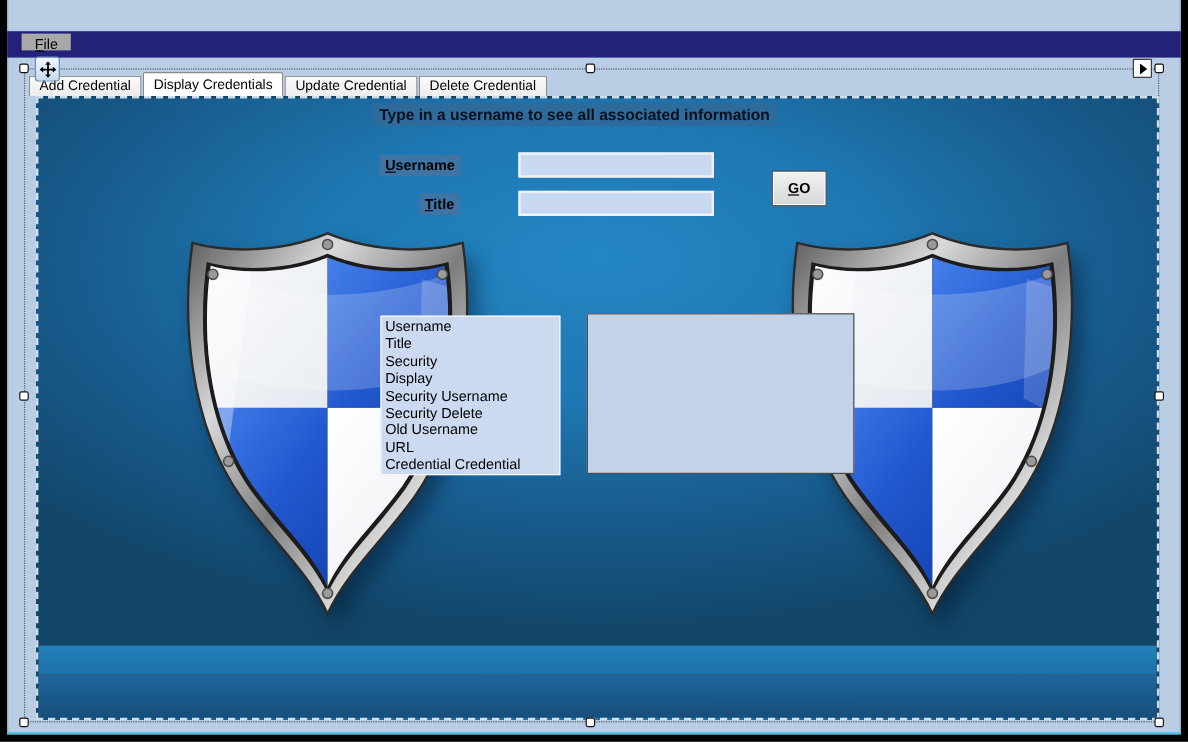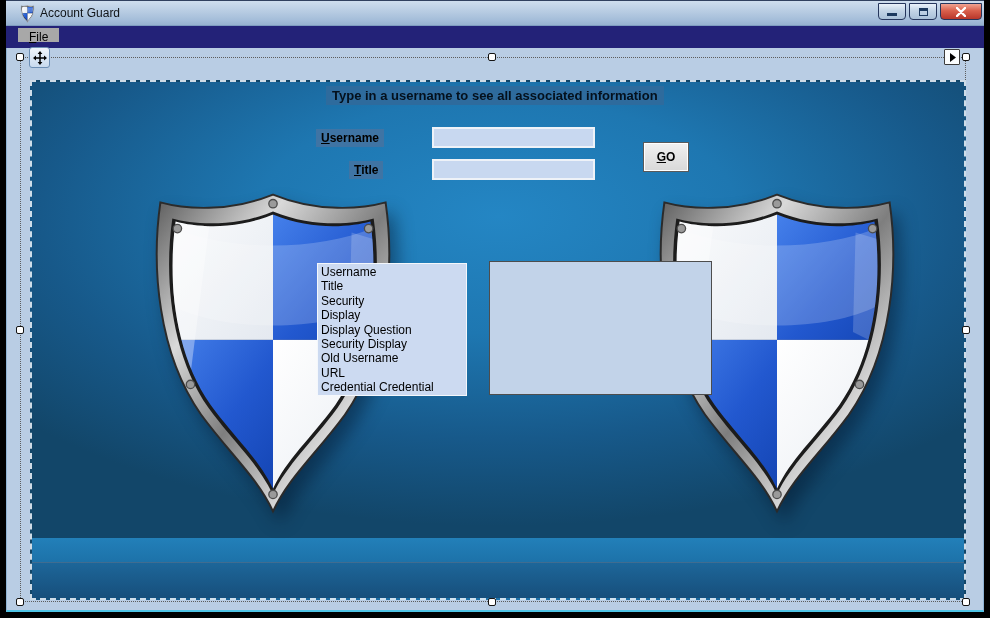--- a/index.html
+++ b/index.html
@@ -51,21 +51,21 @@
              background:
                radial-gradient(ellipse 68% 60% at 50% 26%, #2486c4 0%, #1e77b1 38%, #17598a 72%, #124669 100%);
              overflow:hidden; }
   .band-mid  { position:absolute; left:0; right:0; top:456px; height:24px;
                background:linear-gradient(#2486c2,#1e77b0); opacity:.9; }
   .band-dark { position:absolute; left:0; right:0; top:480px; height:40px;
                background:linear-gradient(#1d6699,#164c78); border-top:1px solid rgba(255,255,255,.18); }
 
   
   .heading { position:absolute; left:278px; top:4px; background:#2e6b9d; color:#04101c;
-             font-weight:bold; font-size:13px; line-height:15px; padding:2px 6px;margin-left:16px; }
+             font-weight:bold; font-size:13px; line-height:15px; padding:2px 6px; }
   .fld-label { position:absolute; background:#3f74a4; color:#000; font-weight:bold;
                font-size:12px; line-height:14px; padding:2px 5px; }
   .fld-label u, .go-btn u, .menu-item u { text-decoration:underline; }
   .tb { position:absolute; left:400px; width:163px; height:21px; background:#c8d8f0;
         border:2px solid #eef2f8; font-size:12px; color:#000; padding:0 3px; }
   .go-btn { position:absolute; left:611px; top:60px; width:46px; height:30px;
             background:linear-gradient(#f1f1f1,#d8d8d8); border:1px solid #5a5a5a;
             box-shadow:inset 0 0 0 1px #fff; font-weight:bold; font-size:12px; color:#000;
             font-family:"Liberation Sans",sans-serif; cursor:default; }
   .shield { position:absolute; width:262px; height:330px; top:106px;
@@ -123,58 +123,43 @@
             <circle cx="37" cy="150" r="3.2"></circle>
           <circle cx="163" cy="150" r="3.2"></circle>
             <circle cx="100" cy="234" r="3.2"></circle>
         </g>
       </g>
     </defs>
   </svg>
 
   <div class="window"></div>
 
-  <div class="titlebar">
-    <span class="app-icon">
-      <svg viewBox="0 0 200 252" width="17" height="18">
-          <use href="#shieldSym"></use>
-        </svg>
-    </span>
-    <span class="title-text">Account Guard</span>
-    <div class="win-buttons">
-      <button class="winbtn">
-        <span class="glyph-min"></span>
-      </button>
-      <button class="winbtn">
-        <span class="glyph-max"></span>
-      </button>
-      <button class="winbtn close">
-        <svg width="10" height="10" viewBox="0 0 10 10">
-          <path d="M1,1 L9,9 M9,1 L1,9" stroke="#fff" stroke-width="2.4" stroke-linecap="round"></path>
-        </svg>
-      </button>
-    </div>
-  </div>
 
   <div class="menubar"></div>
   <div class="menu-item"><u>F</u>ile</div>
 
   <div class="sel-rect"></div>
   <div class="move-glyph">
     <svg width="14" height="14" viewBox="0 0 14 14">
       <path d="M7,2 L7,12 M2,7 L12,7" stroke="#000" stroke-width="1.5"></path>
       <path d="M7,0 L4.6,3 L9.4,3 Z M7,14 L4.6,11 L9.4,11 Z M0,7 L3,4.6 L3,9.4 Z M14,7 L11,4.6 L11,9.4 Z" fill="#000"></path>
     </svg>
   </div>
   <button class="tab-scroll">
     <svg width="7" height="9" viewBox="0 0 7 9">
       <path d="M1,0 L7,4.5 L1,9 Z" fill="#000"></path>
     </svg>
   </button>
 
+  <div class="tabstrip">
+      <div class="tab">Add Credential</div>
+      <div class="tab active">Display Credentials</div>
+      <div class="tab">Update Credential</div>
+      <div class="tab">Delete Credential</div>
+    </div>
 
   <div class="tabpage">
     <div class="band-mid"></div>
     <div class="band-dark"></div>
 
     <svg class="shield" style="left:110px" viewBox="0 0 200 252">
         <use href="#shieldSym"></use>
       </svg>
     <svg class="shield" style="left:614px" viewBox="0 0 200 252">
         <use href="#shieldSym"></use>
@@ -188,22 +173,22 @@
     <div class="fld-label" style="left:317px; top:79px"><u>T</u>itle</div>
     <input class="tb" style="top: 77px;" value="">
 
     <button class="go-btn"><u>G</u>O</button>
 
     <div class="listbox">
         <div class="lb-item">Username</div>
         <div class="lb-item">Title</div>
         <div class="lb-item">Security</div>
         <div class="lb-item">Display</div>
-        <div class="lb-item">Display Question</div>
-        <div class="lb-item">Security Display</div>
+        <div class="lb-item">Security Username</div>
+        <div class="lb-item">Security Delete</div>
         <div class="lb-item">Old Username</div>
         <div class="lb-item">URL</div>
         <div class="lb-item">Credential Credential</div>
       </div>
     <div class="resultbox"></div>
   </div>
 
   <div class="handle" style="left:16px;  top:53px"></div>
   <div class="handle" style="left:488px; top:53px"></div>
   <div class="handle" style="left:962px; top:53px"></div>

